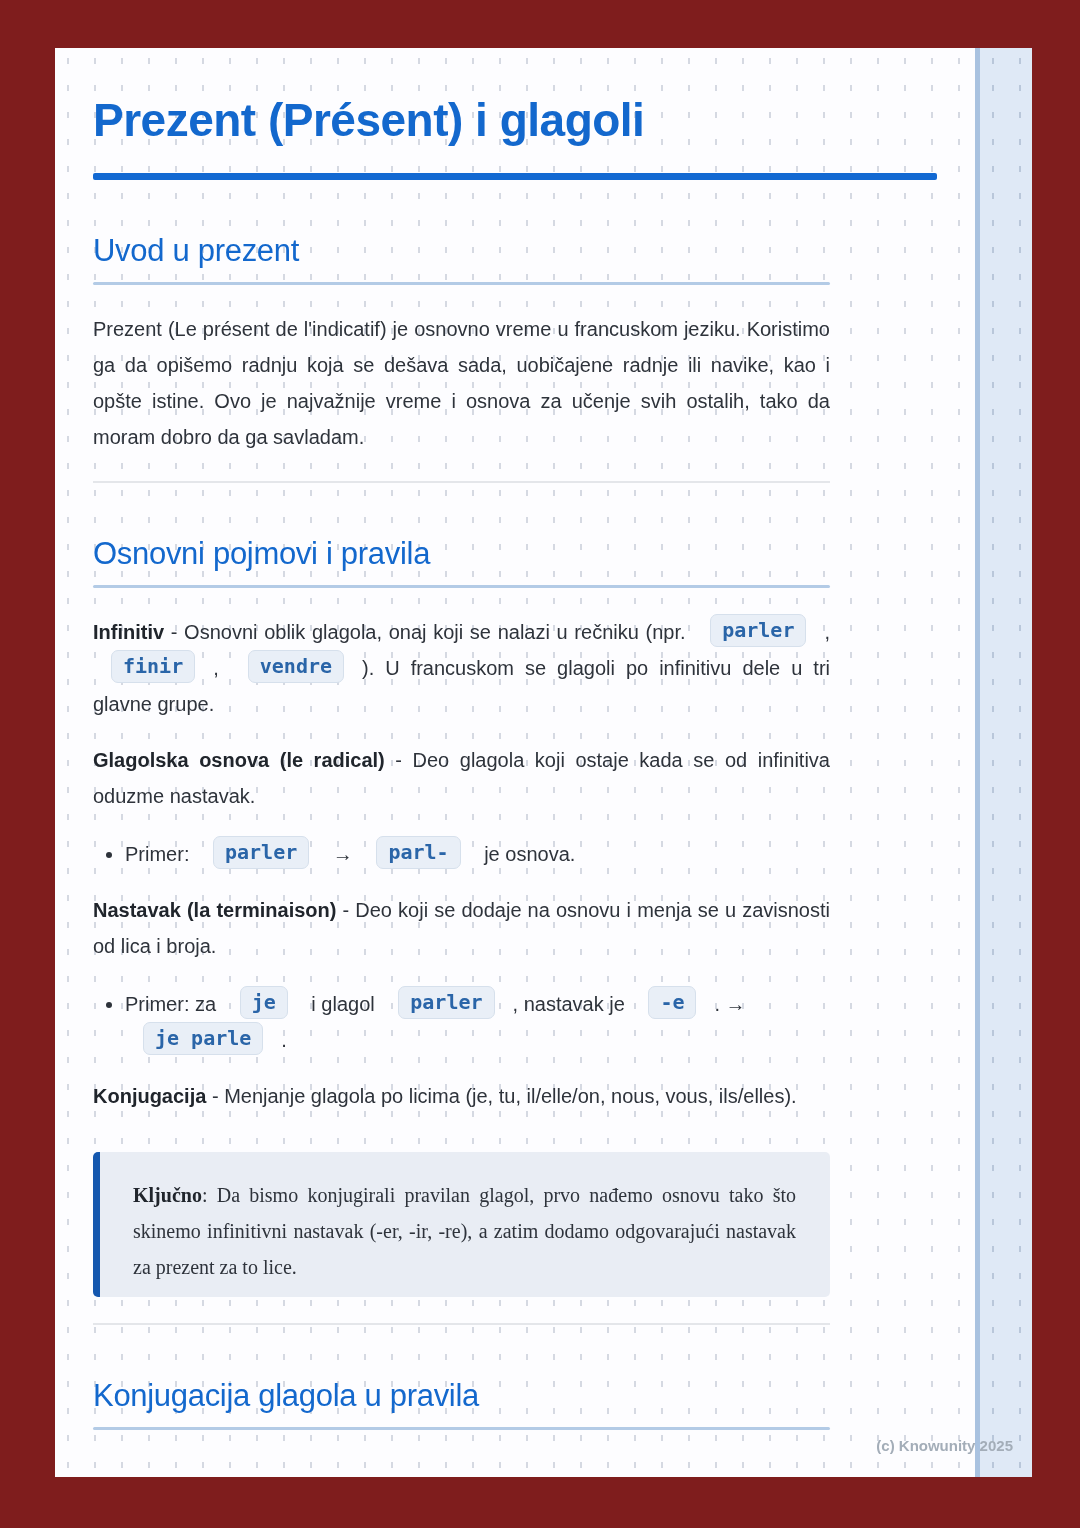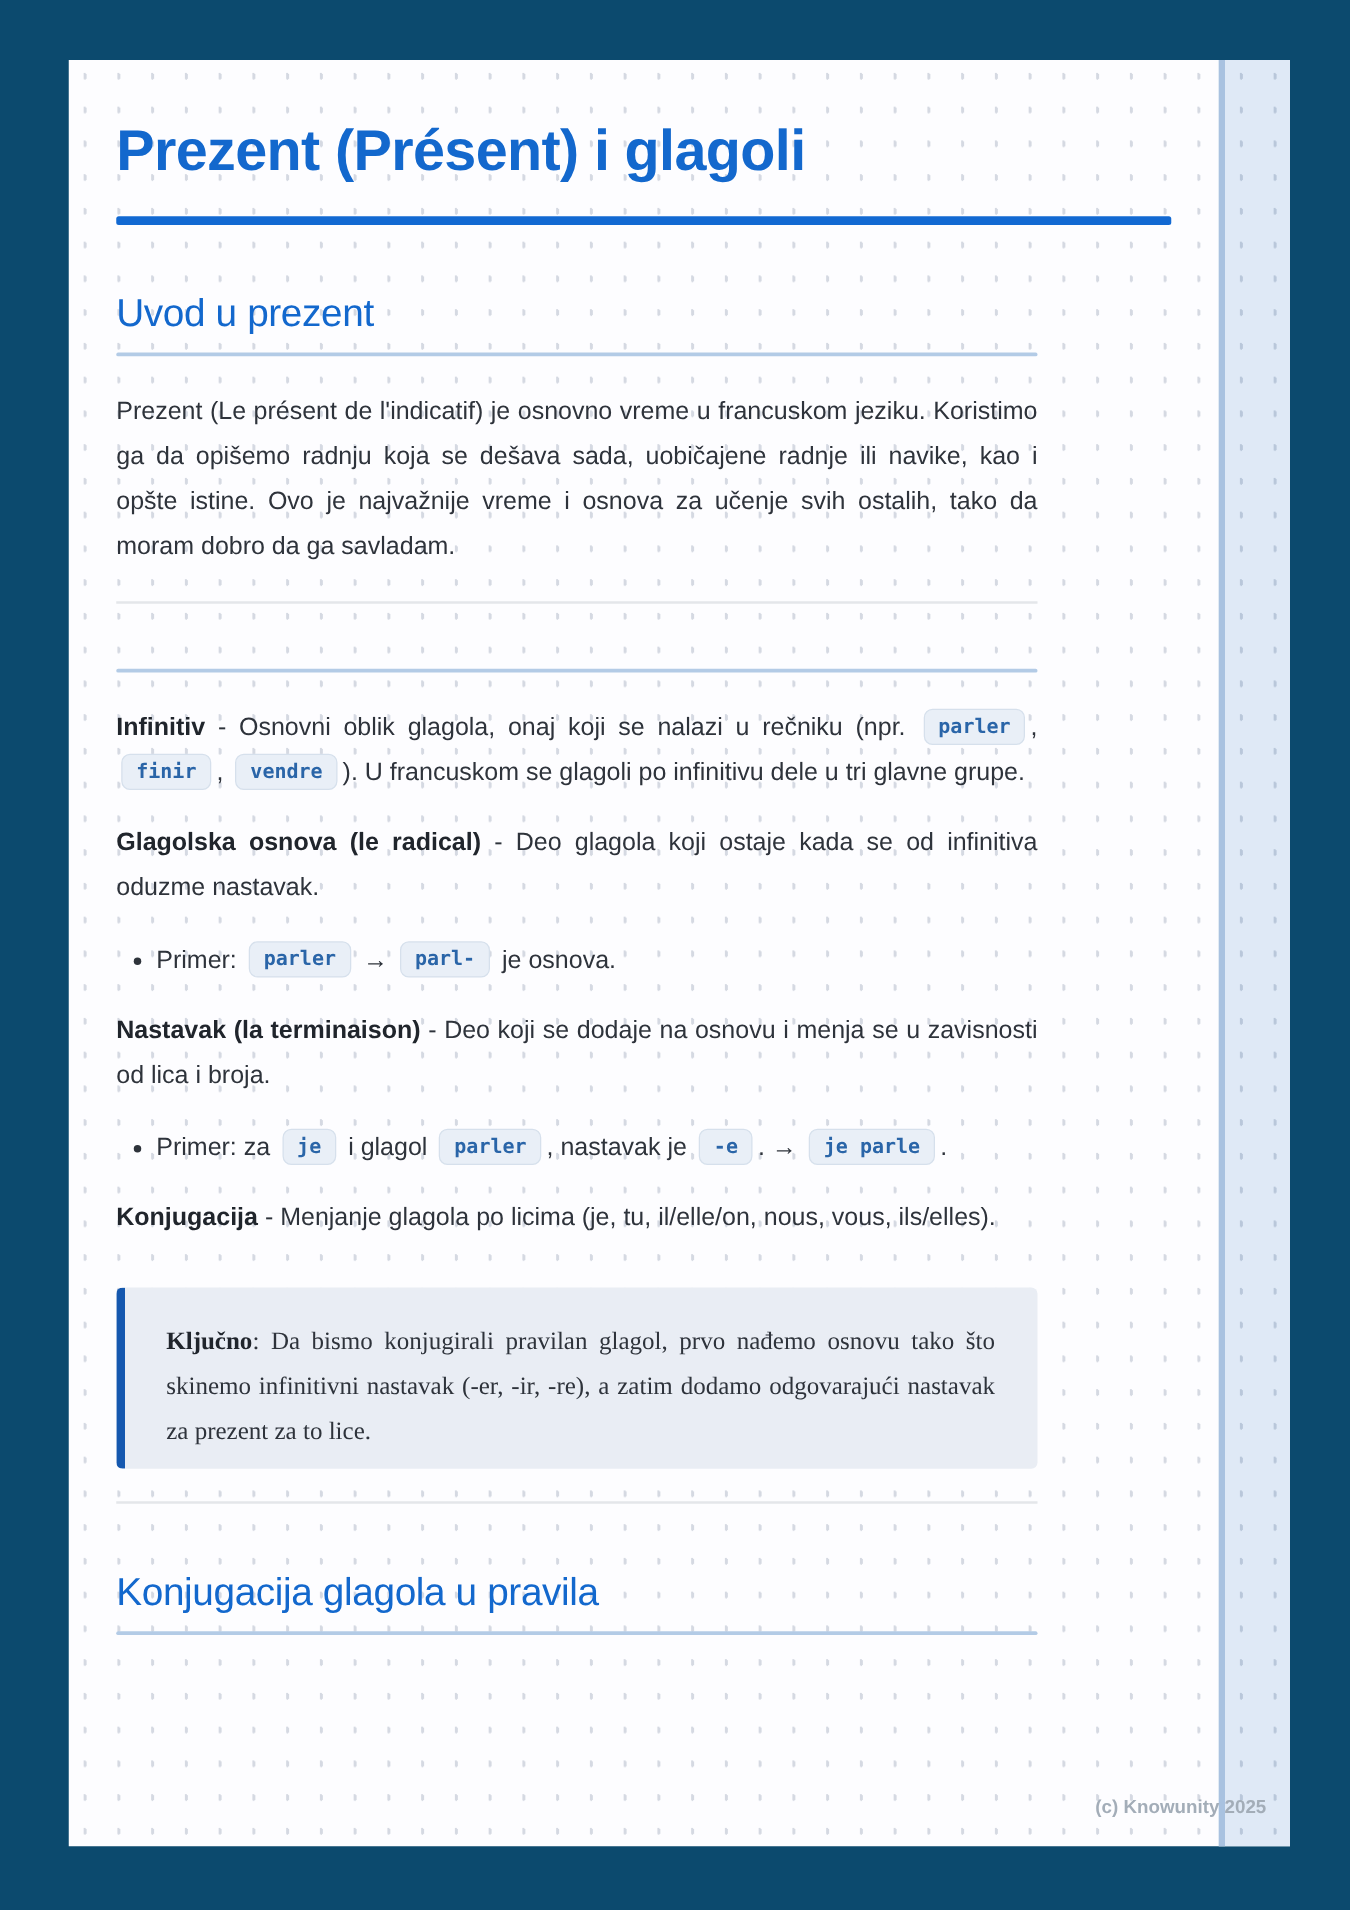--- a/index.html
+++ b/index.html
@@ -6,21 +6,21 @@
   html, body { margin: 0; padding: 0; }
   body {
     width: 1080px; height: 1528px;
     background: #ffffff;
     font-family: "Liberation Sans", sans-serif;
     color: #2e333b;
   }
   .page {
     position: relative;
     width: 1080px; height: 1528px;
-    background: #0c4a6e;
+    background: #7f1d1d;
     overflow: hidden;
   }
   .paper {
     position: absolute;
     left: 55px; top: 48px;
     width: 977px; height: 1429px;
     background-color: #fdfdff;
     background-image: radial-gradient(1.3px 3px at 13px 13px, #d5d9e2 96%, rgba(213,217,226,0) 100%);
     background-size: 27px 27px;
   }
@@ -74,28 +74,28 @@
     line-height: 36px;
     text-align: justify;
     margin: 26px 0 0 0;
   }
   .body-text.tight { margin-top: 20px; }
   b.term { font-weight: 700; color: #20252c; }
   .chip {
     display: inline-block;
     font-family: "DejaVu Sans Mono", monospace;
     font-weight: 700;
-    font-size: 16px;
+    font-size: 20px;
     line-height: 1;
     color: #2a65a8;
     background: #e9eff7;
     border: 1px solid #d6e0ec;
     border-radius: 7px;
     padding: 5px 11px 6px;
-    margin: 0 4px;
+    margin: 0 18px;
     position: relative;
     top: -2px;
     white-space: nowrap;
   }
   ul.example-list {
     margin: 22px 0 0 0;
     padding: 0 0 0 32px;
     width: 737px;
   }
   ul.example-list li {
@@ -143,20 +143,21 @@
       <div class="section-head">
         <h2>Uvod u prezent</h2>
         <div class="heading-underline"></div>
       </div>
 
       <p class="body-text">Prezent (Le présent de l'indicatif) je osnovno vreme u francuskom jeziku. Koristimo ga da opišemo radnju koja se dešava sada, uobičajene radnje ili navike, kao i opšte istine. Ovo je najvažnije vreme i osnova za učenje svih ostalih, tako da moram dobro da ga savladam.</p>
 
       <div class="section-divider"></div>
 
       <div class="section-head">
+        <h2>Osnovni pojmovi i pravila</h2>
         <div class="heading-underline"></div>
       </div>
 
       <p class="body-text">
         <b class="term">Infinitiv</b><span> - Osnovni oblik glagola, onaj koji se nalazi u rečniku (npr. </span><code class="chip">parler</code><span>, </span><code class="chip">finir</code><span>, </span><code class="chip">vendre</code><span>). U francuskom se glagoli po infinitivu dele u tri glavne grupe.</span>
       </p>
 
       <p class="body-text tight">
         <b class="term">Glagolska osnova (le radical)</b><span> - Deo glagola koji ostaje kada se od infinitiva oduzme nastavak.</span>
       </p>

